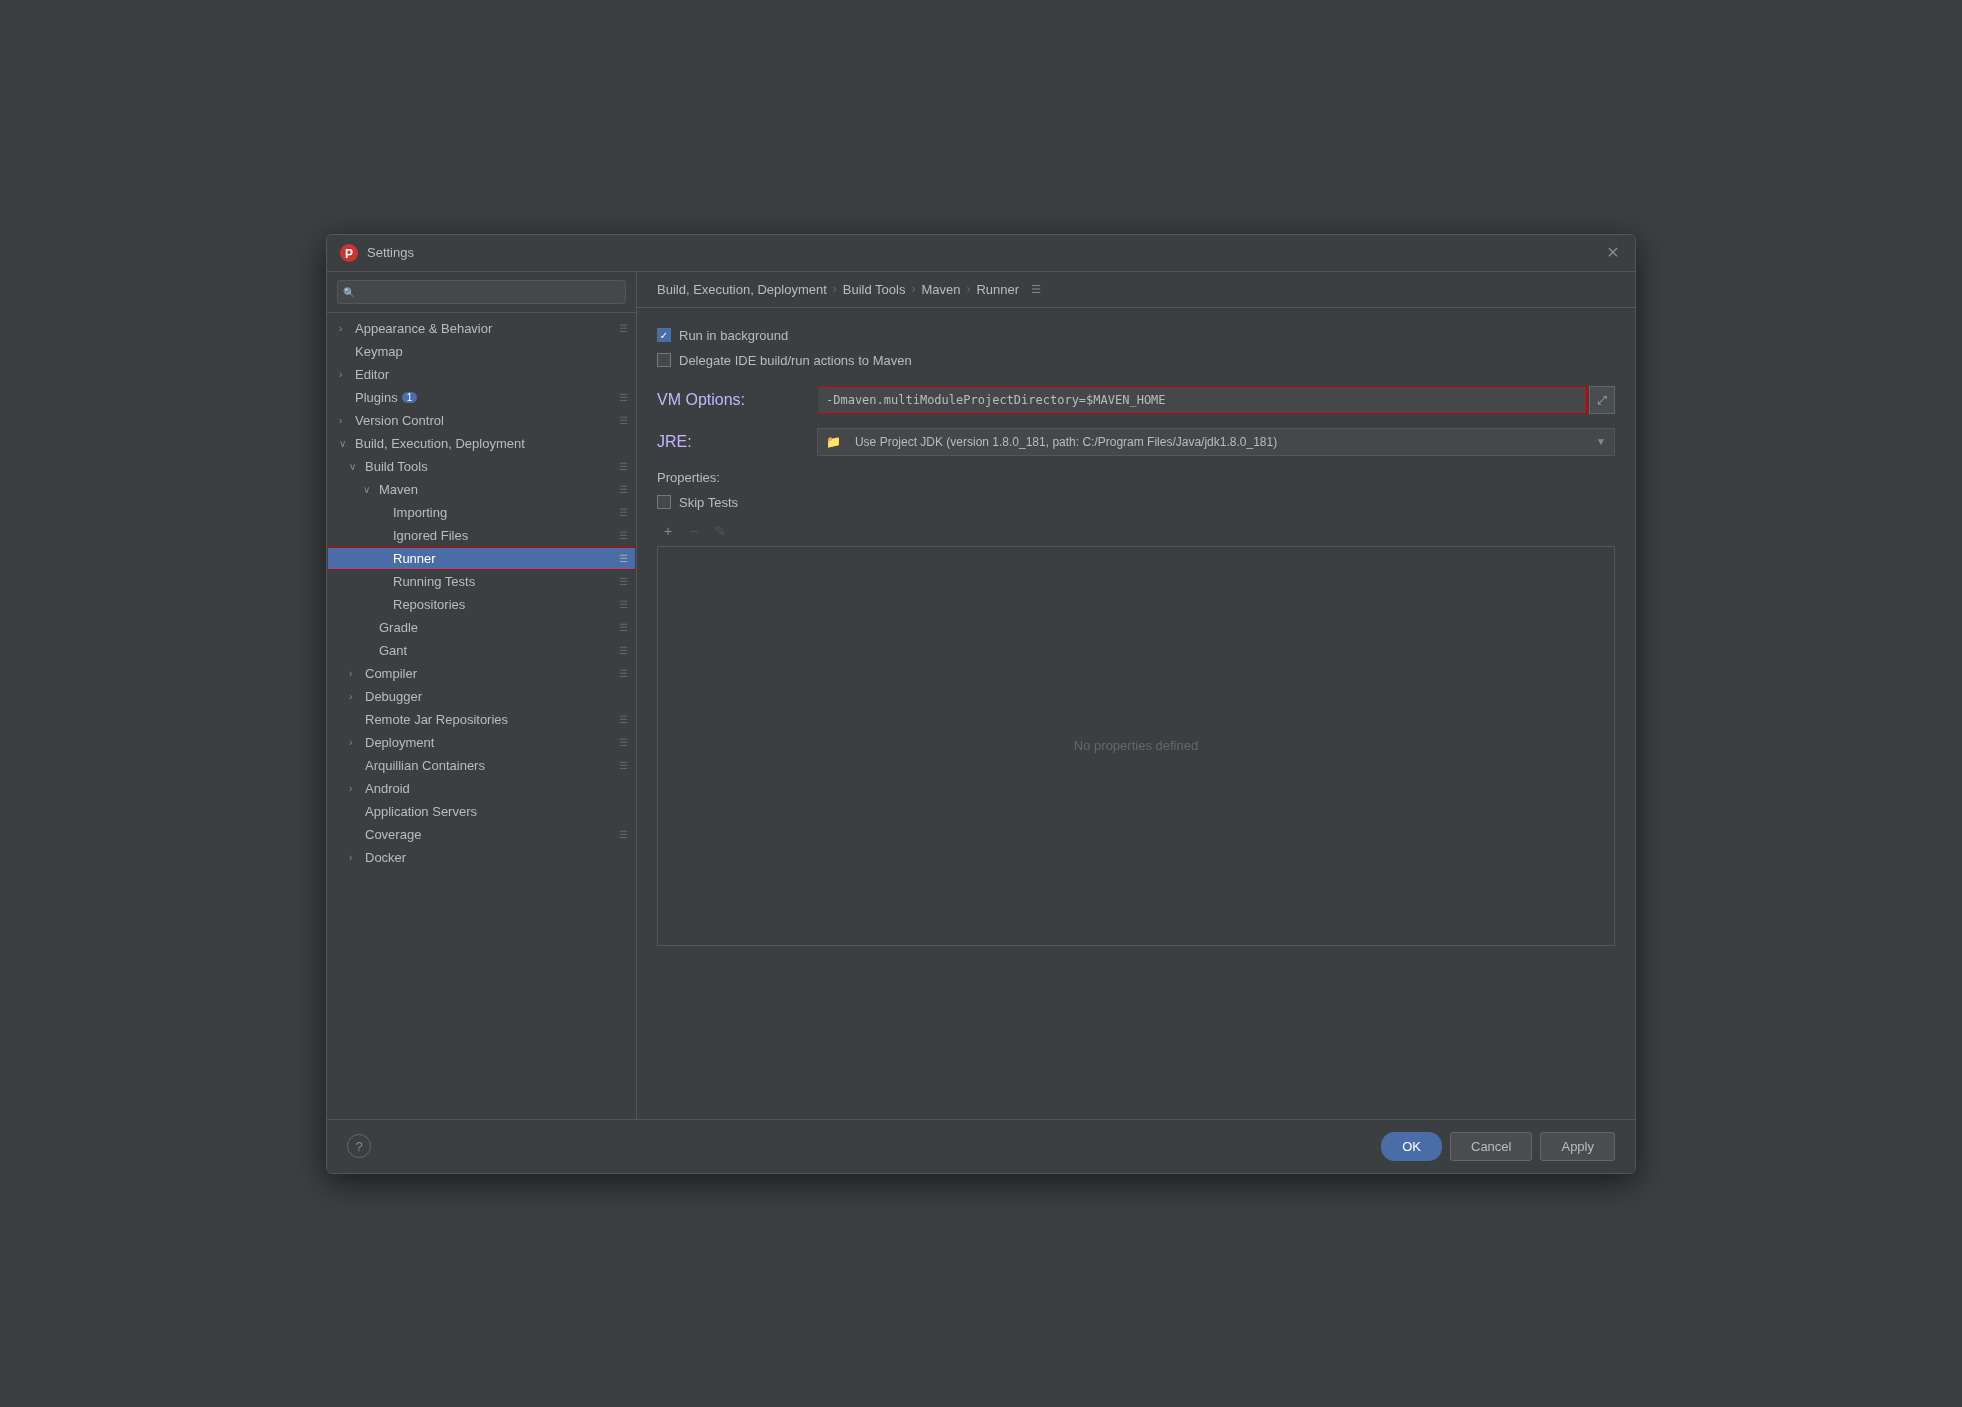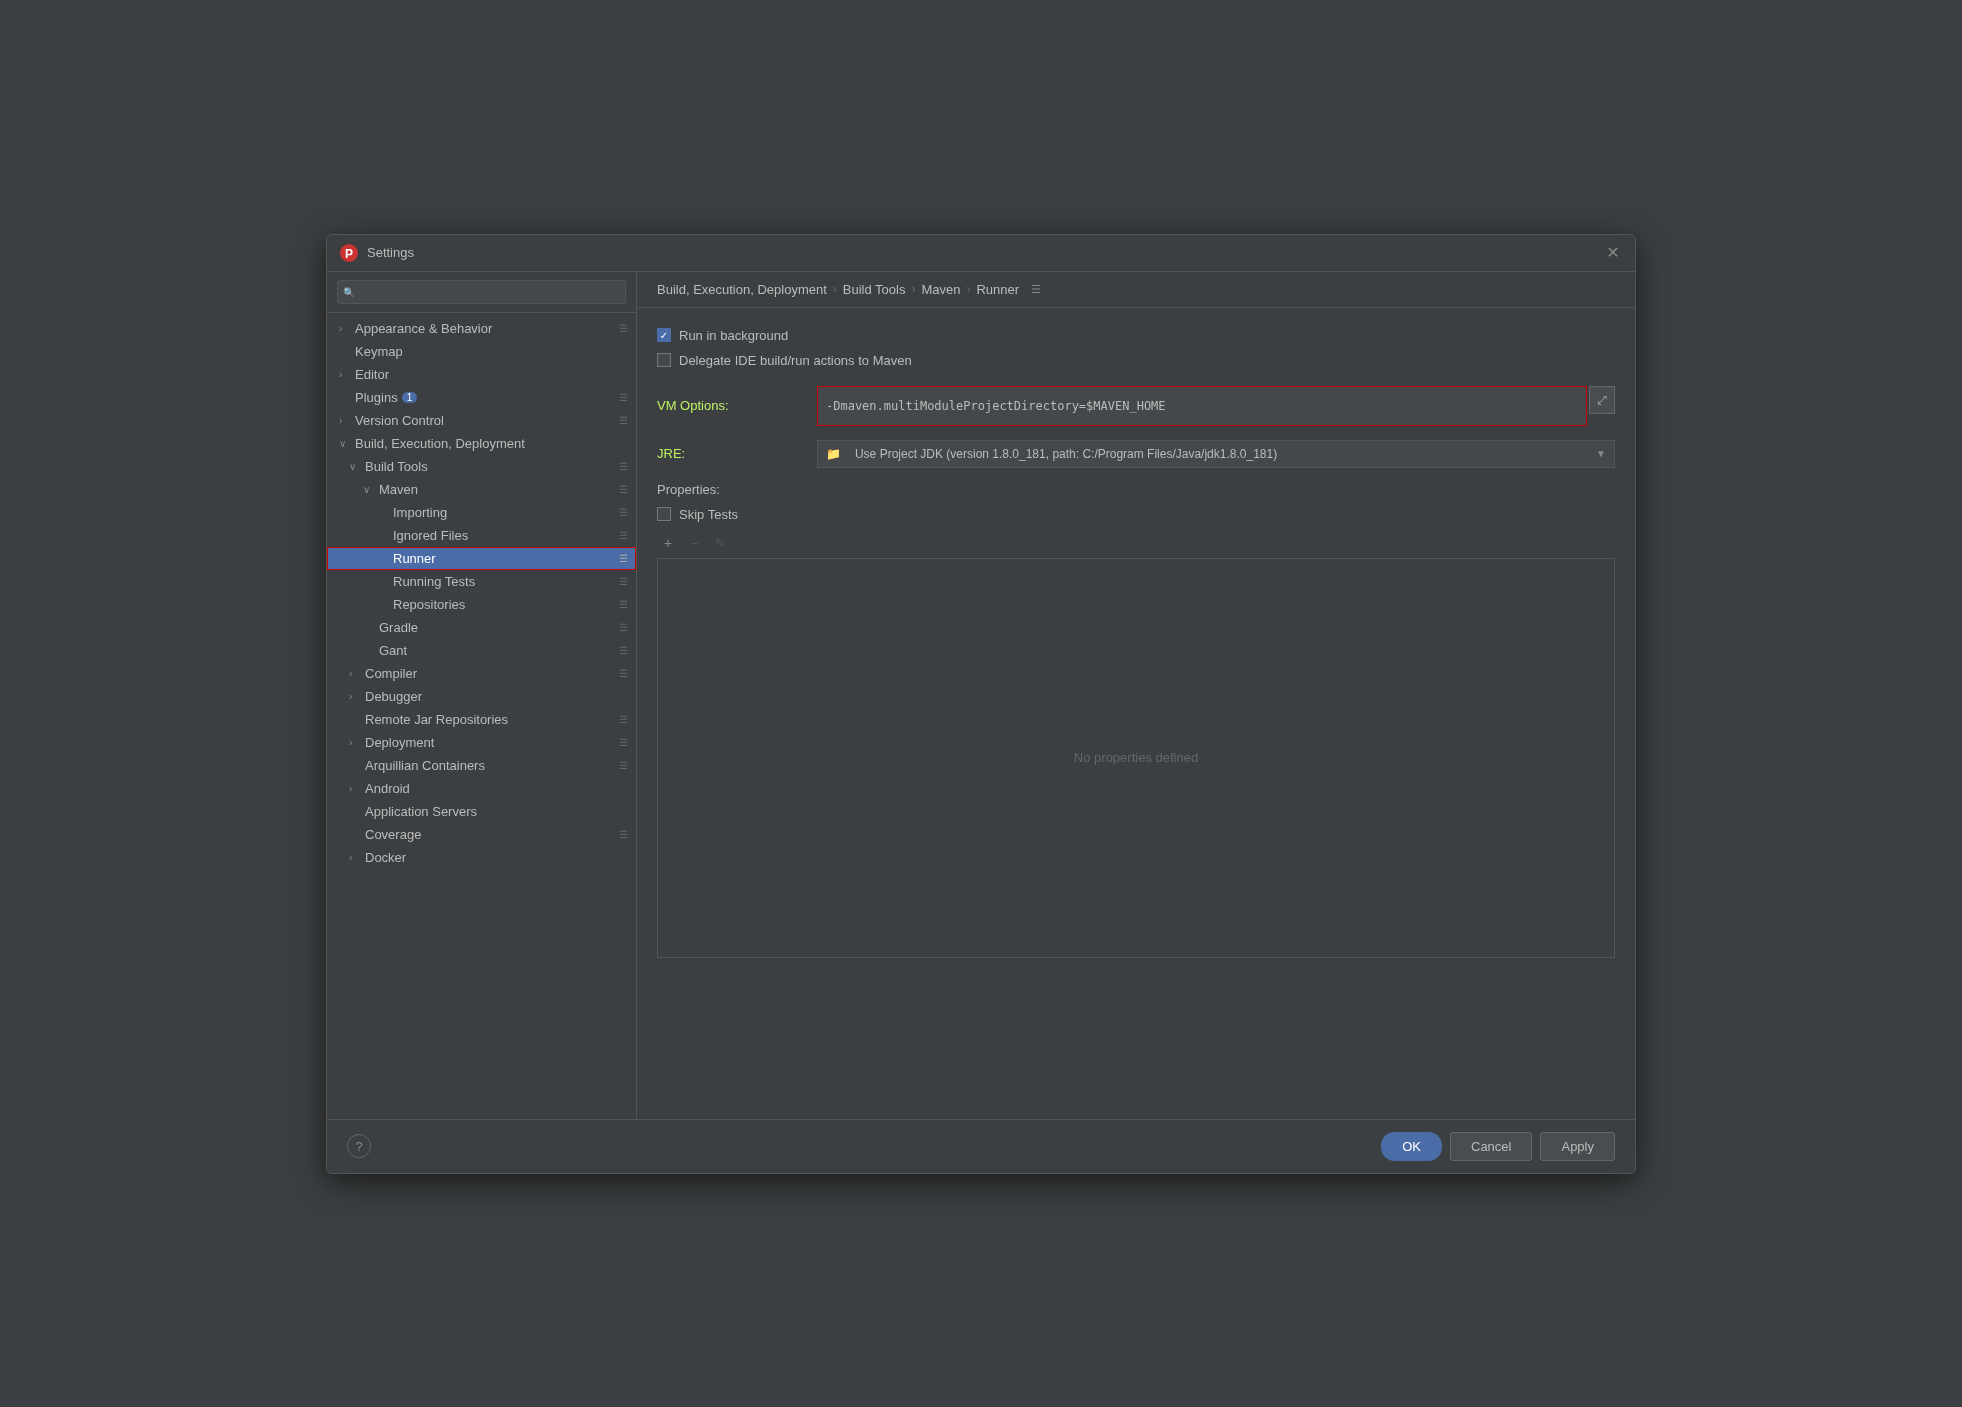--- a/index.html
+++ b/index.html
@@ -196,32 +196,32 @@
       content: '✓';
       color: white;
       font-size: 10px;
     }
     .label {
       color: #bbbbbb;
       font-size: 13px;
     }
     .field-label {
       min-width: 160px;
-      color: #bef264;
-      font-size: 13px;
+      color: #c4b5fd;
+      font-size: 16px;
       flex-shrink: 0;
     }
     .text-input {
       background: #45484a;
       border: 1px solid #555;
       color: #bbbbbb;
       padding: 4px 8px;
       font-size: 12px;
       outline: none;
-      height: 40px;
+      height: 28px;
     }
     .text-input.vm-options {
       flex: 1;
       border: 1px solid #cc0000;
       font-family: monospace;
       font-size: 12px;
       color: #bbbbbb;
     }
     .vm-expand-btn {
       background: #4a4d4f;

